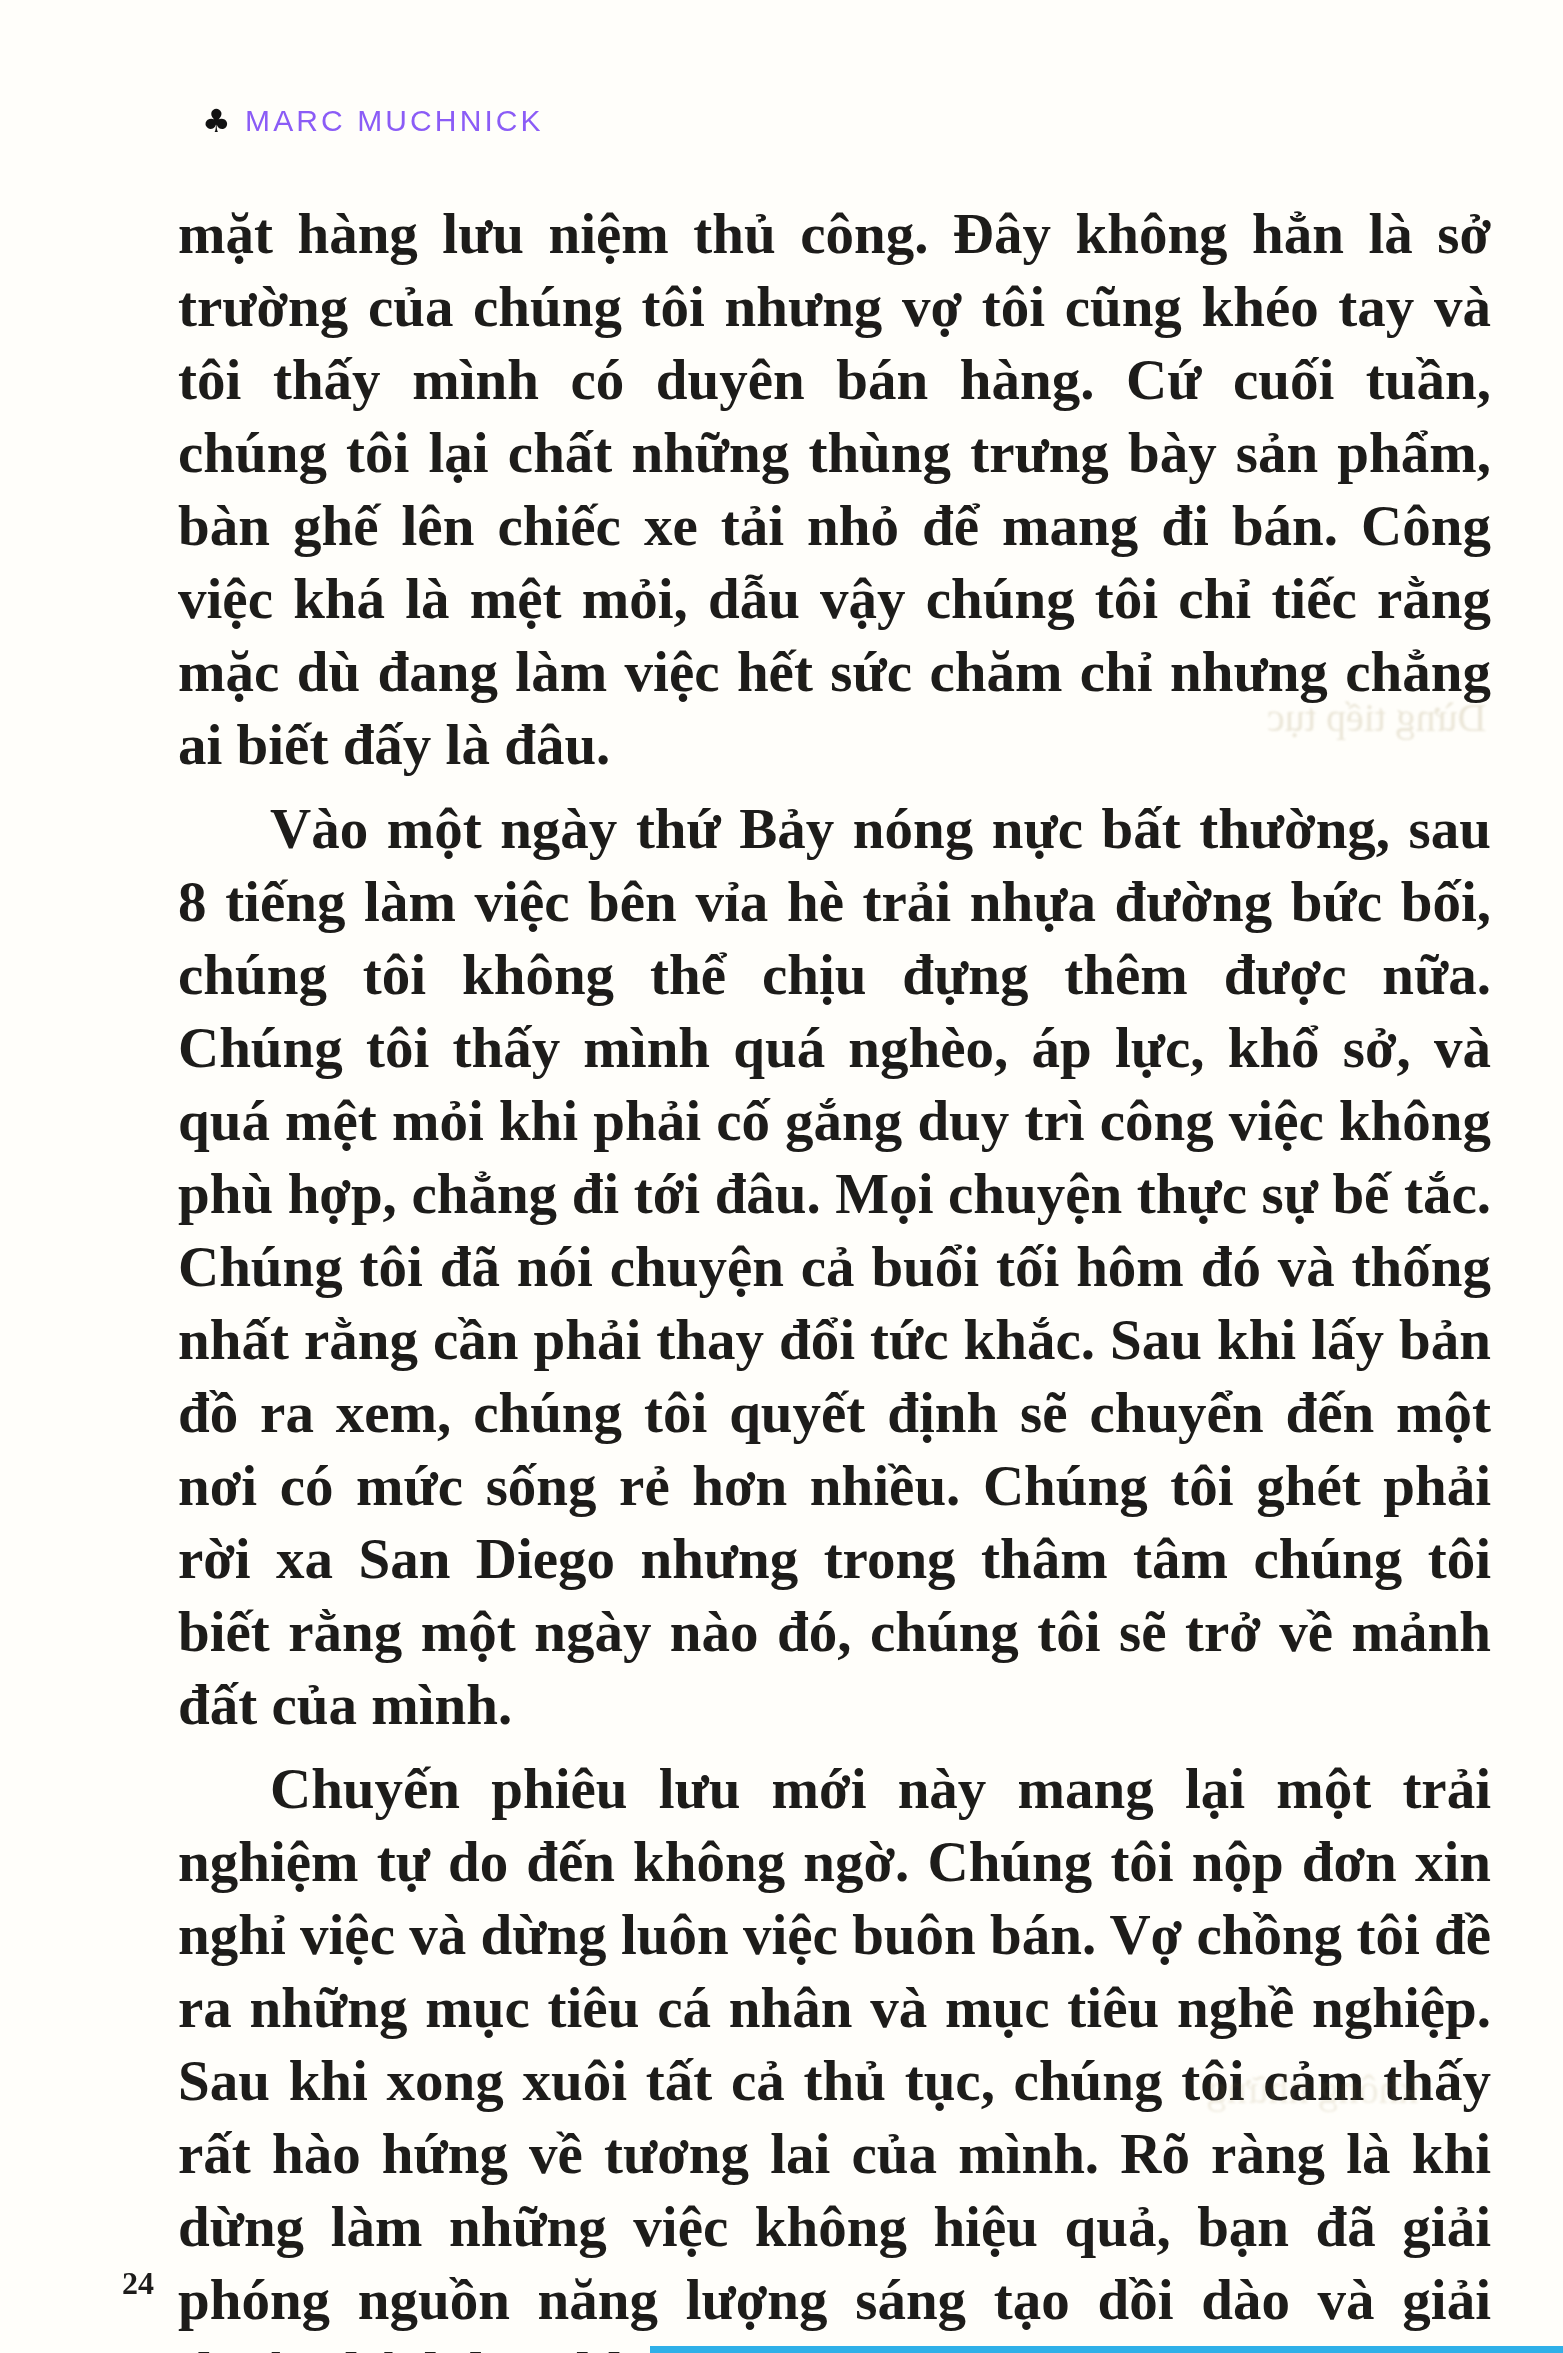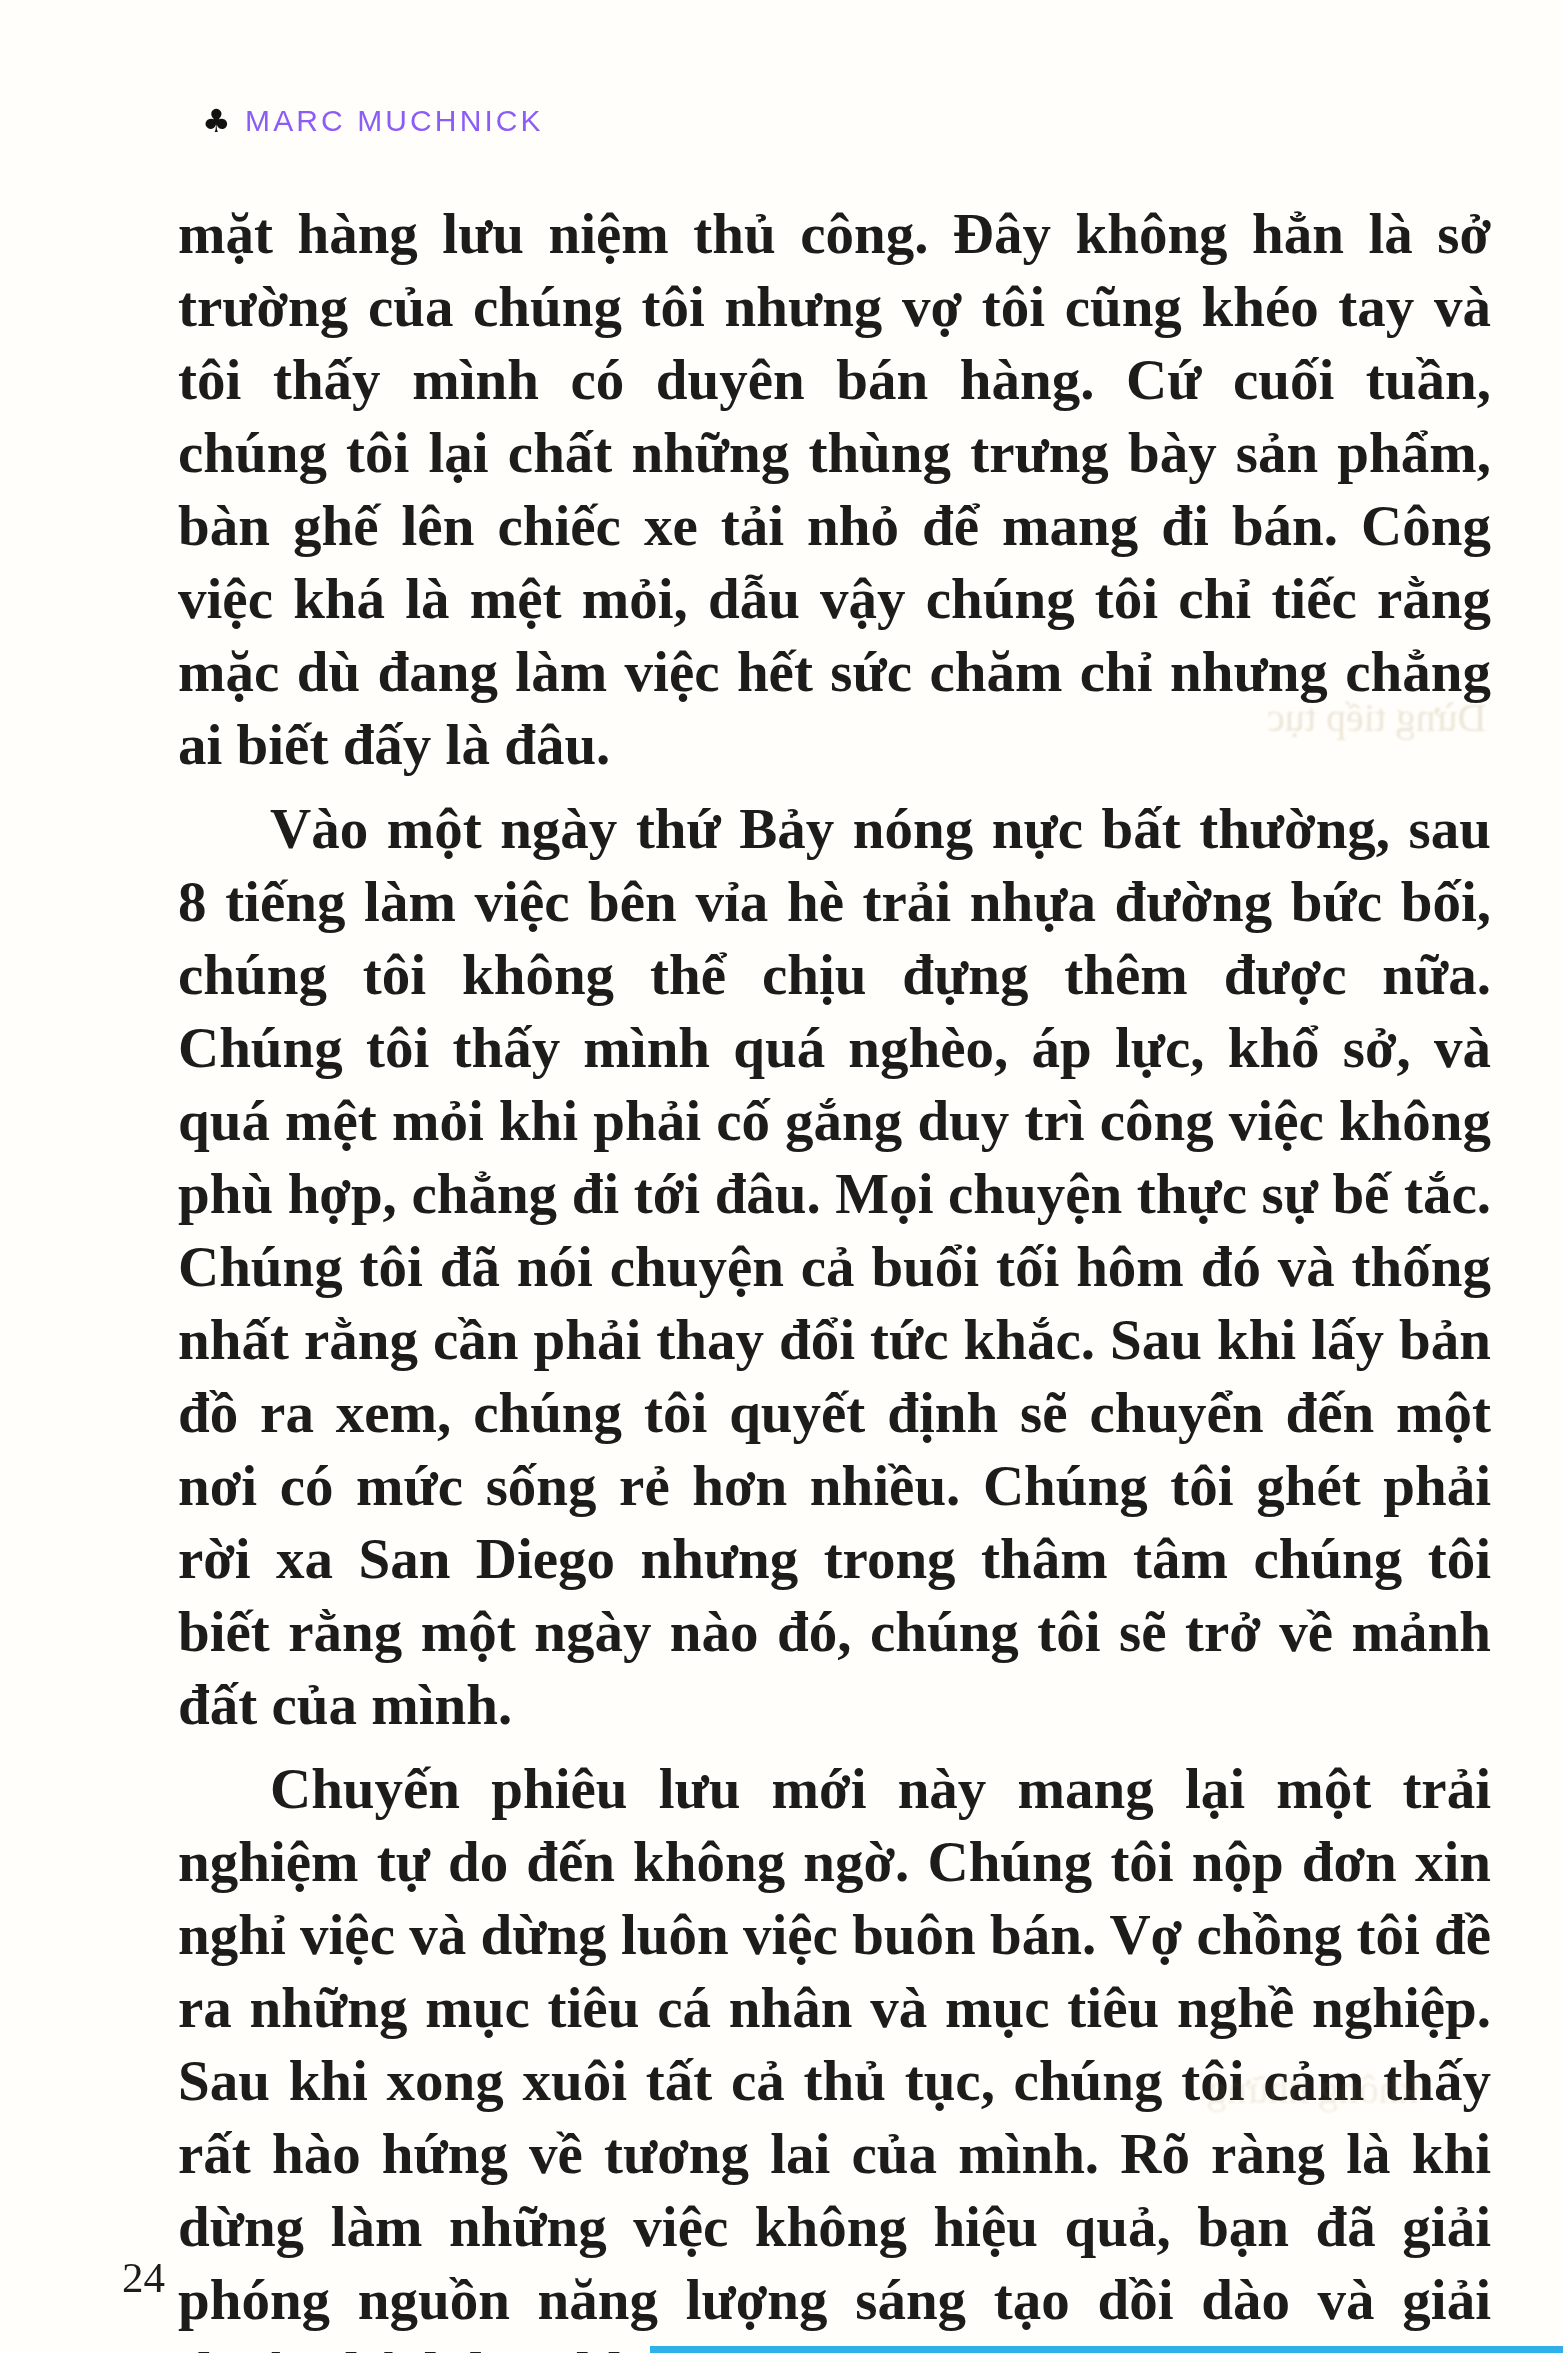--- a/index.html
+++ b/index.html
@@ -53,22 +53,23 @@
     margin: 0;
   }
   .body-text p.indent {
     text-indent: 92px;
     margin-top: 10.8px;
   }
   .page-number {
     position: absolute;
     left: 122px;
     bottom: 52px;
-    font-size: 43px;
+    font-size: 32px;
     color: #1d1c1a;
+    font-weight: bold;
   }
   .ghost {
     position: absolute;
     font-size: 40px;
     color: #9a8750;
     opacity: 0.20;
     filter: blur(1.3px);
     transform: scaleX(-1);
     white-space: nowrap;
     pointer-events: none;

